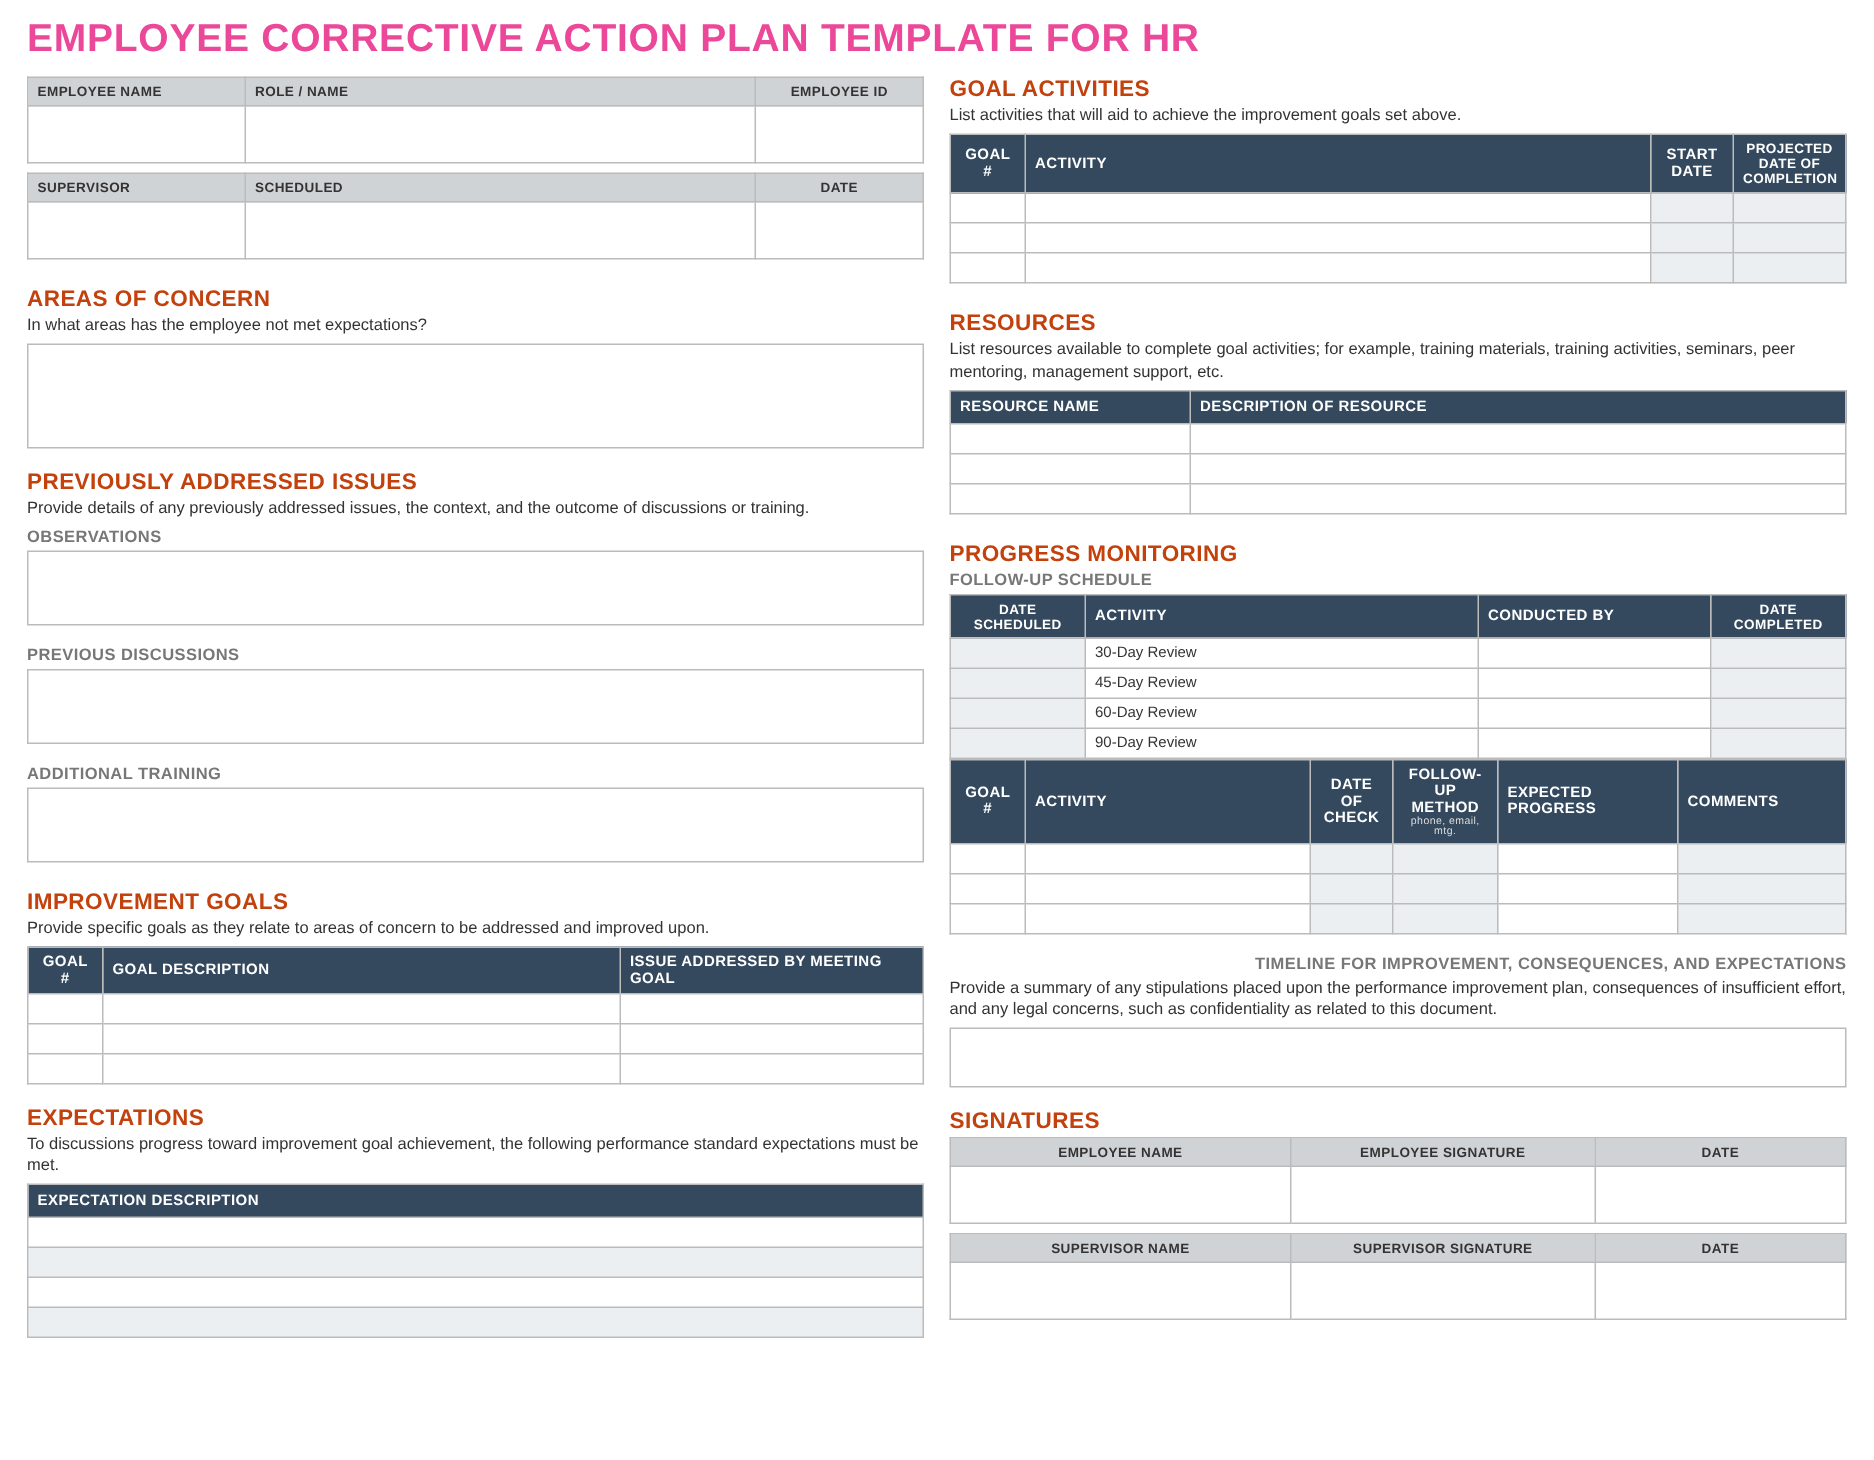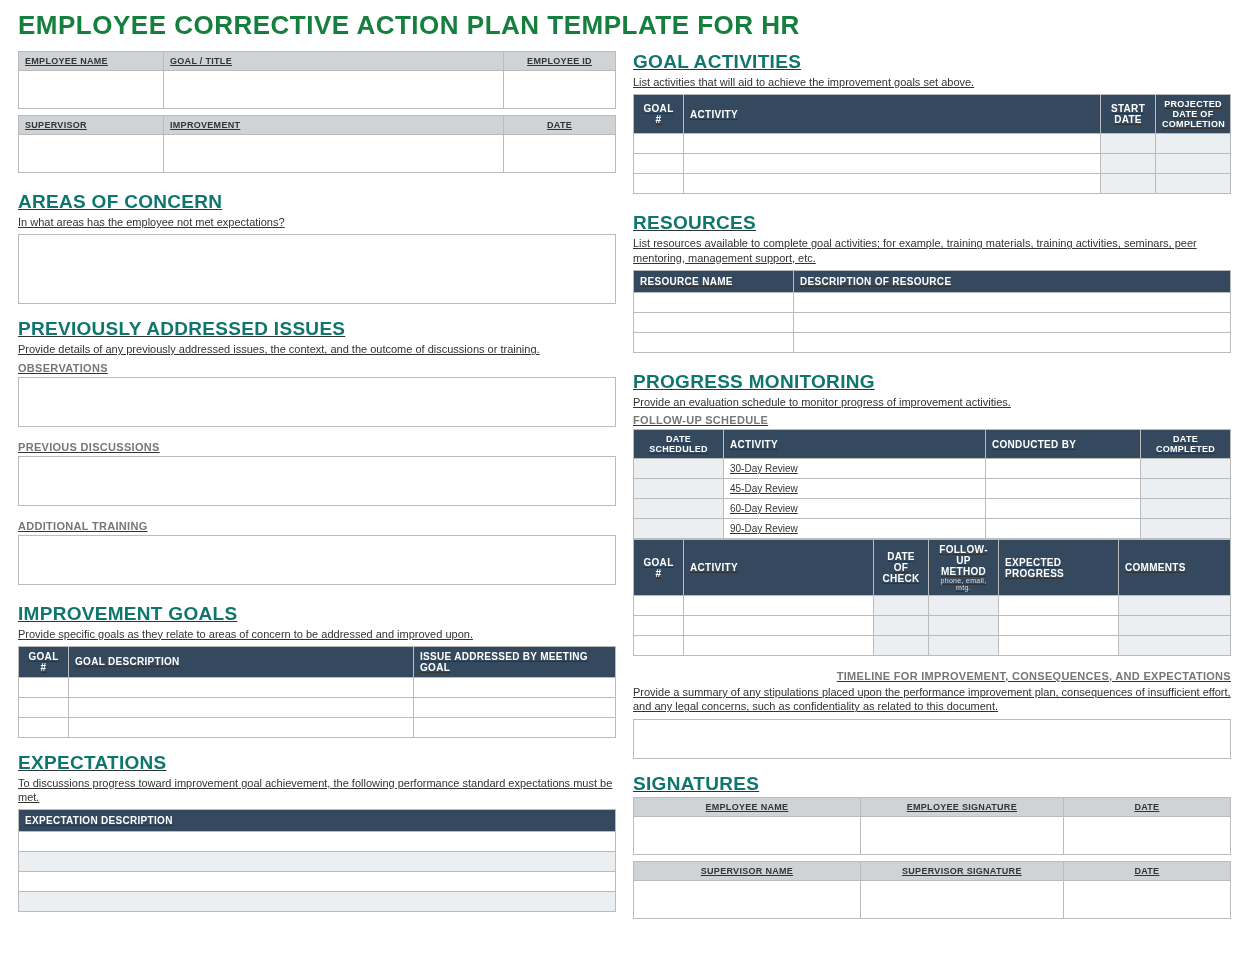--- a/index.html
+++ b/index.html
@@ -5,36 +5,35 @@
   * { box-sizing: border-box; margin: 0; padding: 0; }
   body {
     font-family: "Century Gothic", "Futura", Arial, sans-serif;
     background: #ffffff;
     width: 1249px;
     padding: 10px 18px;
     font-size: 11px;
     color: #333;
   }
   h1.main-title {
-    color: #15803d;
+    color: #ec4899;
     font-size: 26px;
     font-weight: 700;
     letter-spacing: 0.5px;
     margin-bottom: 10px;
   }
   .columns {
     display: flex;
     gap: 17px;
-    text-decoration: underline;
   }
   .col { flex: 1; min-width: 0; }
   .section { margin-bottom: 14px; }
   h2.section-title {
-    color: #0f766e;
-    font-size: 19px;
+    color: #c2410c;
+    font-size: 15px;
     font-weight: 700;
     letter-spacing: 0.3px;
     margin-bottom: 2px;
   }
   h3.sub-title {
     color: #777;
     font-size: 11px;
     font-weight: 700;
     letter-spacing: 0.3px;
     margin-top: 8px;
@@ -122,38 +121,38 @@
 <h1 class="main-title">EMPLOYEE CORRECTIVE ACTION PLAN TEMPLATE FOR HR</h1>
 
 <div class="columns">
 
   <div class="col">
 
     <table class="grey-head info-table" style="margin-bottom:6px;">
       <thead>
           <tr>
         <th class="w-145">EMPLOYEE NAME</th>
-        <th>GOAL / TITLE</th>
+        <th>ROLE / NAME</th>
         <th class="w-100 center">EMPLOYEE ID</th>
       </tr>
         </thead>
       <tbody>
           <tr>
         <td></td>
         <td></td>
         <td></td>
       </tr>
         </tbody>
     </table>
 
     <table class="grey-head info-table">
       <thead>
           <tr>
         <th class="w-145">SUPERVISOR</th>
-        <th>IMPROVEMENT</th>
+        <th>SCHEDULED</th>
         <th class="w-100 center">DATE</th>
       </tr>
         </thead>
       <tbody>
           <tr>
         <td></td>
         <td></td>
         <td></td>
       </tr>
         </tbody>
@@ -294,21 +293,20 @@
           <tr>
               <td></td>
               <td></td>
             </tr>
         </tbody>
       </table>
     </div>
 
     <div class="section" style="margin-top:18px;">
       <h2 class="section-title">PROGRESS MONITORING</h2>
-      <p class="desc">Provide an evaluation schedule to monitor progress of improvement activities.</p>
 
       <h3 class="sub-title" style="margin-top:3px;">FOLLOW-UP SCHEDULE</h3>
       <table class="navy-head">
         <thead>
             <tr>
           <th class="w-med center" style="height:22px;font-size:9px;">DATE SCHEDULED</th>
           <th style="height:22px;">ACTIVITY</th>
           <th class="w-155" style="height:22px;">CONDUCTED BY</th>
           <th class="w-med center" style="height:22px;font-size:9px;">DATE COMPLETED</th>
         </tr>

